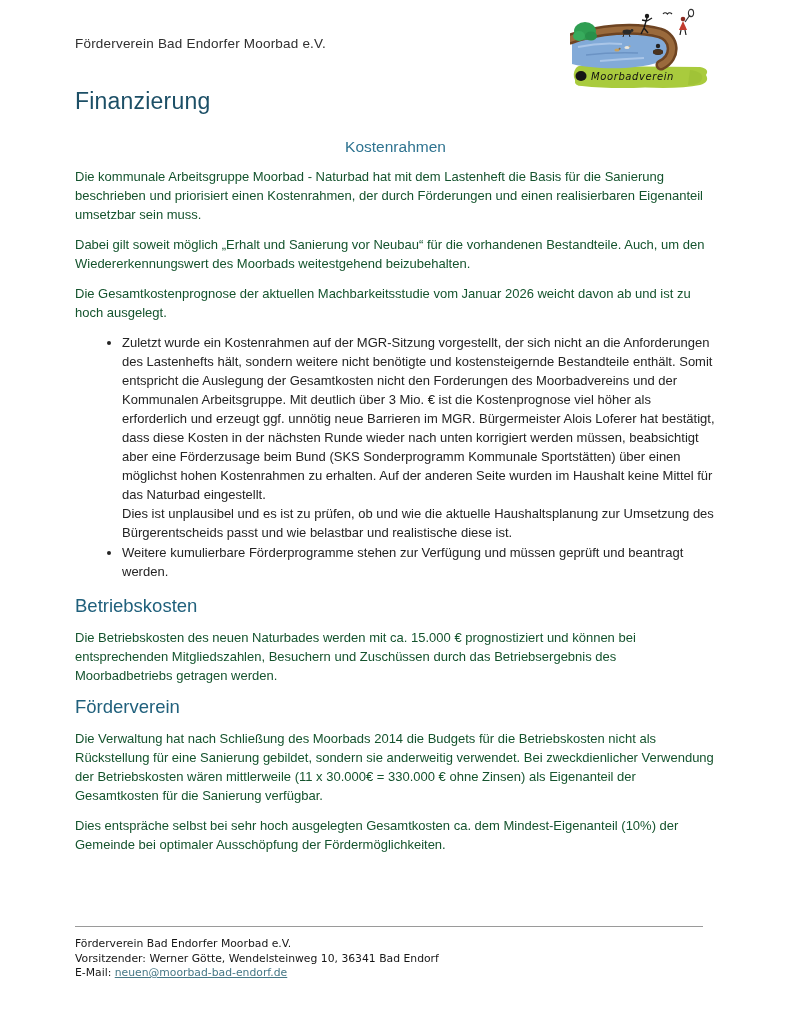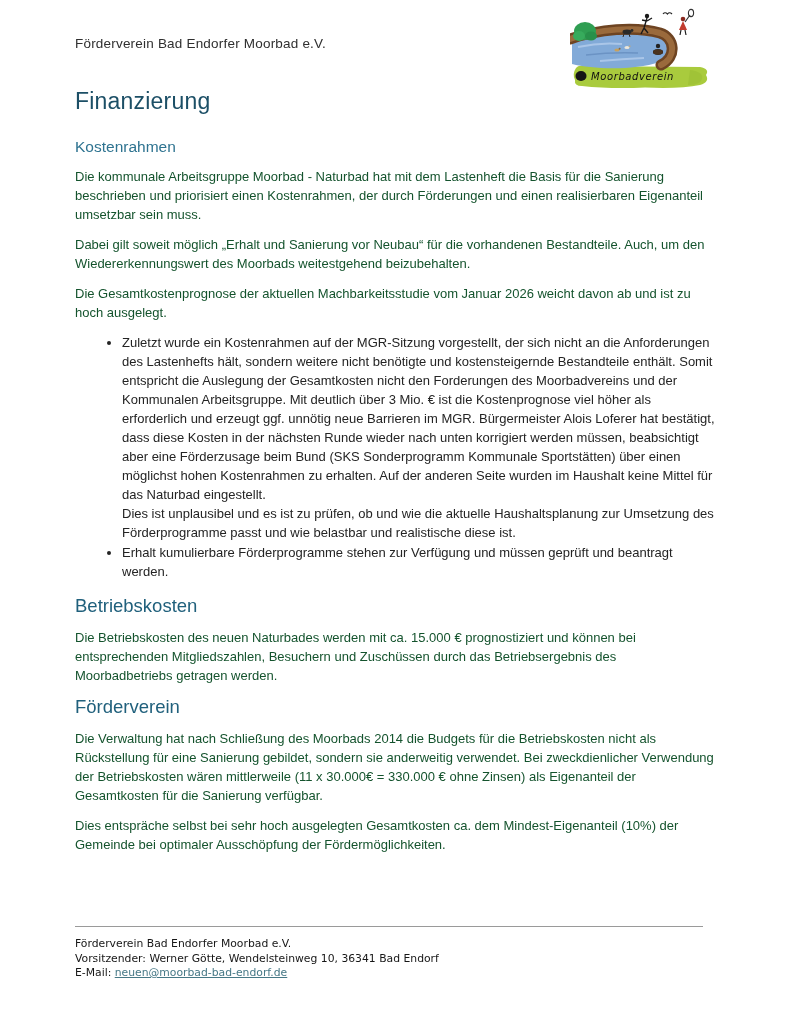--- a/index.html
+++ b/index.html
@@ -13,20 +13,21 @@
   }
   .logo{position:absolute;top:8px;left:570px;width:145px;height:81px;}
   .content{position:absolute;top:88px;left:75px;width:641px;}
   .doc-title{
     font-size:23px;line-height:26px;font-weight:500;color:#1c4f66;
     margin:0 0 24px 0;letter-spacing:.2px;
   }
   h2.sub{
     font-size:15.5px;line-height:18px;font-weight:500;color:#2e7390;
     margin:0 0 11px 0;
+    text-align:center;
   }
   h1.sec{
     font-size:18.5px;line-height:22px;font-weight:500;color:#20607c;
     margin:10px 0 11px 0;
   }
   p.body{font-size:13px;line-height:19px;margin:0 0 11px 0;color:#14532d;}
   ul.blist{margin:8px 0 14px 0;padding:0 0 0 47px;list-style:disc;}
   ul.blist li{font-size:13px;line-height:19px;margin:0 0 1px 0;color:#242424;}
   ul.blist li::marker{color:#242424;}
   ul.blist li p{margin:0;font-size:13px;line-height:19px;}
@@ -105,24 +106,24 @@
   <div class="doc-title">Finanzierung</div>
 
   <h2 class="sub">Kostenrahmen</h2>
   <p class="body">Die kommunale Arbeitsgruppe Moorbad - Naturbad hat mit dem Lastenheft die Basis für die Sanierung beschrieben und priorisiert einen Kostenrahmen, der durch Förderungen und einen realisierbaren Eigenanteil umsetzbar sein muss.</p>
   <p class="body">Dabei gilt soweit möglich „Erhalt und Sanierung vor Neubau“ für die vorhandenen Bestandteile. Auch, um den Wiedererkennungswert des Moorbads weitestgehend beizubehalten.</p>
   <p class="body">Die Gesamtkostenprognose der aktuellen Machbarkeitsstudie vom Januar 2026 weicht davon ab und ist zu hoch ausgelegt.</p>
 
   <ul class="blist">
     <li>
       <p>Zuletzt wurde ein Kostenrahmen auf der MGR-Sitzung vorgestellt, der sich nicht an die Anforderungen des Lastenhefts hält, sondern weitere nicht benötigte und kostensteigernde Bestandteile enthält. Somit entspricht die Auslegung der Gesamtkosten nicht den Forderungen des Moorbadvereins und der Kommunalen Arbeitsgruppe. Mit deutlich über 3 Mio. € ist die Kostenprognose viel höher als erforderlich und erzeugt ggf. unnötig neue Barrieren im MGR. Bürgermeister Alois Loferer hat bestätigt, dass diese Kosten in der nächsten Runde wieder nach unten korrigiert werden müssen, beabsichtigt aber eine Förderzusage beim Bund (SKS Sonderprogramm Kommunale Sportstätten) über einen möglichst hohen Kostenrahmen zu erhalten. Auf der anderen Seite wurden im Haushalt keine Mittel für das Naturbad eingestellt.</p>
-      <p>Dies ist unplausibel und es ist zu prüfen, ob und wie die aktuelle Haushaltsplanung zur Umsetzung des Förderprogramme passt und wie belastbar und realistische diese ist.</p>
+      <p>Dies ist unplausibel und es ist zu prüfen, ob und wie die aktuelle Haushaltsplanung zur Umsetzung des Bürgerentscheids passt und wie belastbar und realistische diese ist.</p>
     </li>
     <li>
-      <p>Erhalt kumulierbare Förderprogramme stehen zur Verfügung und müssen geprüft und beantragt werden.</p>
+      <p>Weitere kumulierbare Förderprogramme stehen zur Verfügung und müssen geprüft und beantragt werden.</p>
     </li>
   </ul>
 
   <h1 class="sec">Betriebskosten</h1>
   <p class="body">Die Betriebskosten des neuen Naturbades werden mit ca. 15.000 € prognostiziert und können bei entsprechenden Mitgliedszahlen, Besuchern und Zuschüssen durch das Betriebsergebnis des Moorbadbetriebs getragen werden.</p>
 
   <h1 class="sec">Förderverein</h1>
   <p class="body">Die Verwaltung hat nach Schließung des Moorbads 2014 die Budgets für die Betriebskosten nicht als Rückstellung für eine Sanierung gebildet, sondern sie anderweitig verwendet. Bei zweckdienlicher Verwendung der Betriebskosten wären mittlerweile (11 x 30.000€ = 330.000 € ohne Zinsen) als Eigenanteil der Gesamtkosten für die Sanierung verfügbar.</p>
   <p class="body">Dies entspräche selbst bei sehr hoch ausgelegten Gesamtkosten ca. dem Mindest-Eigenanteil (10%) der Gemeinde bei optimaler Ausschöpfung der Fördermöglichkeiten.</p>
 </div>

